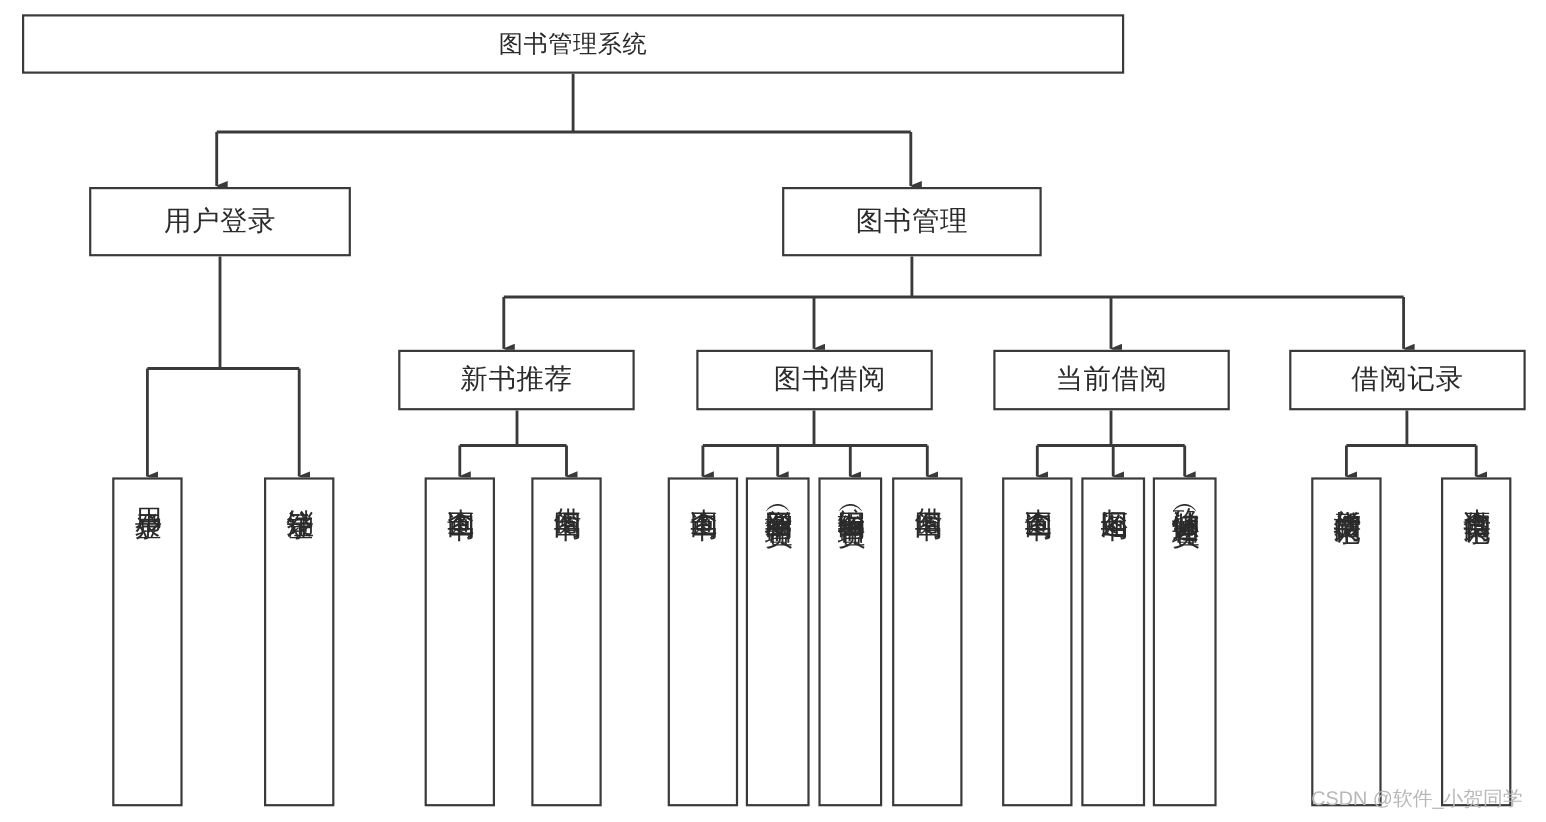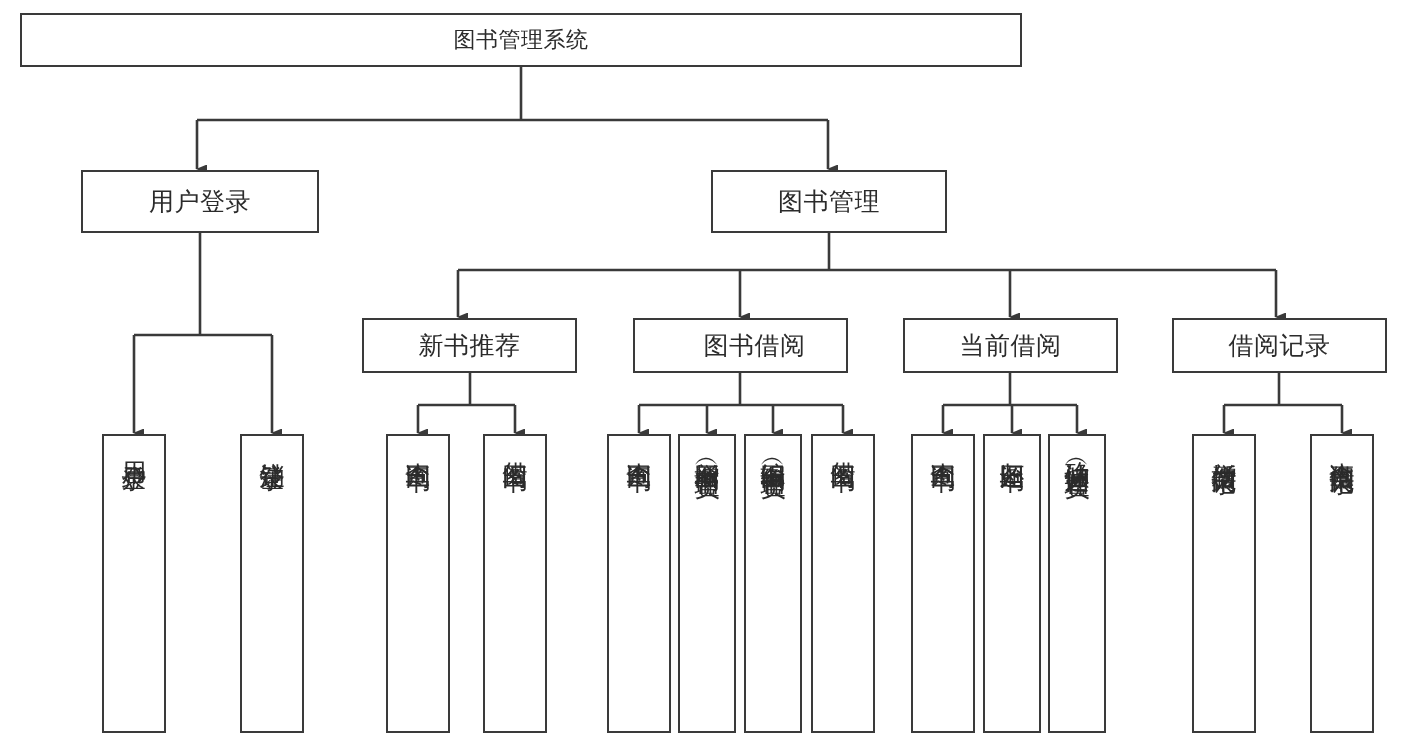--- a/index.html
+++ b/index.html
@@ -178,14 +178,15 @@
     <span class="node-label">确认归还（管理员）</span>
   </div>
 
   <div class="node vertical" style="left: 1192px; top: 434px; width: 64px; height: 299px;">
     <span class="node-label">新增借阅记录</span>
   </div>
   <div class="node vertical" style="left: 1310px; top: 434px; width: 64px; height: 299px;">
     <span class="node-label">查询借阅记录</span>
   </div>
 
+  <div class="watermark">CSDN @软件_小贺同学</div>
 
 </div>
 
 </body></html>

